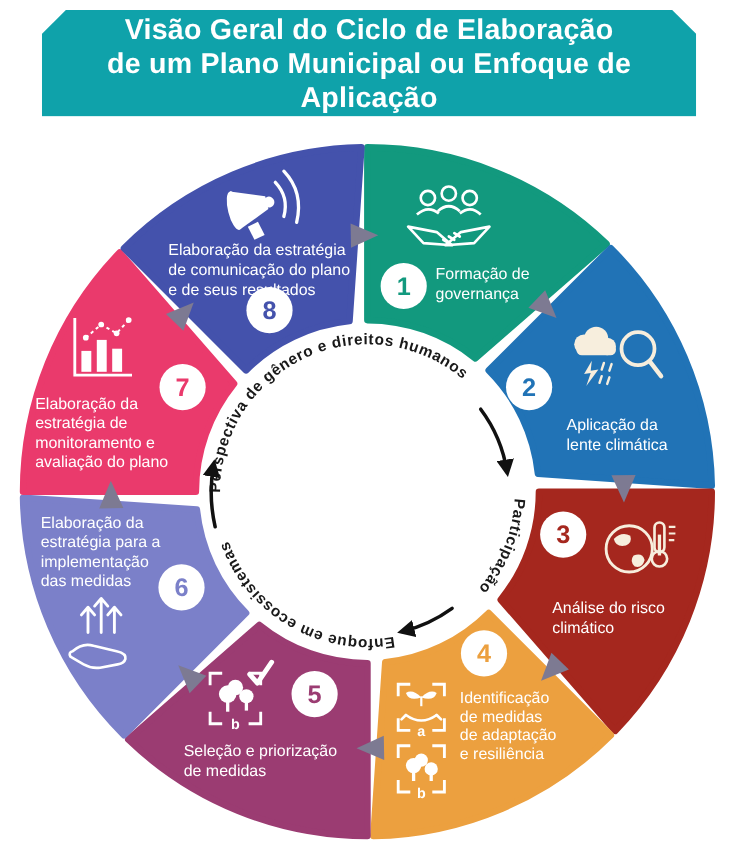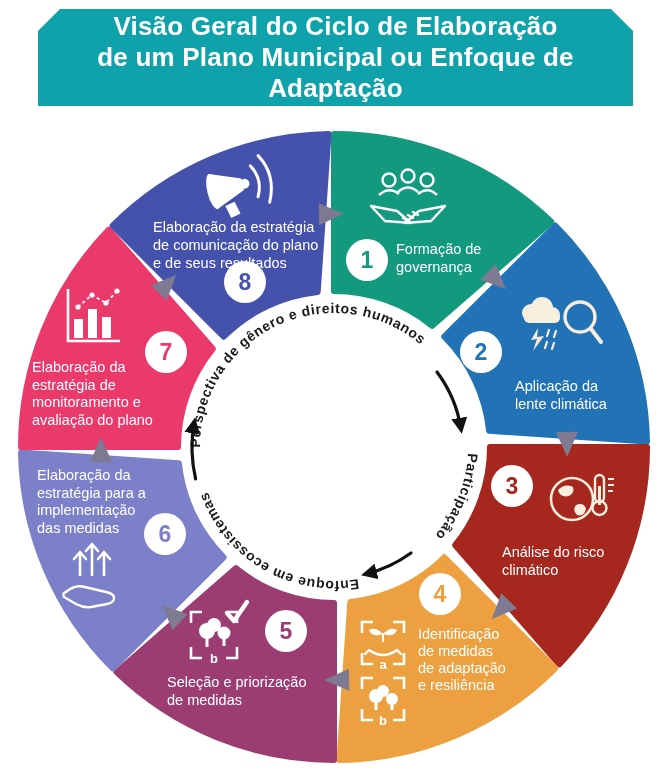--- a/index.html
+++ b/index.html
@@ -20,21 +20,21 @@
   .num      { font:700 23px "Liberation Sans", sans-serif; text-anchor:middle; }
   .arc-text { font:700 14px "Liberation Sans", sans-serif; letter-spacing:0.6px; }
   .icon-letter { font:700 13px "Liberation Sans", sans-serif; text-anchor:middle; }
 </style>
 </head>
 <body>
 
 <div class="banner">
   <div class="banner-line">Visão Geral do Ciclo de Elaboração</div>
   <div class="banner-line">de um Plano Municipal ou Enfoque de</div>
-  <div class="banner-line">Adaptação</div>
+  <div class="banner-line">Aplicação</div>
 </div>
 
 <svg class="wheel" width="671" height="770" viewBox="0 0 671 770">
   <defs>
     <path id="ring-path" d="M 468 447 A 134 134 0 0 1 200 447 A 134 134 0 0 1 468 447" fill="none"></path>
     <marker id="arrowhead" viewBox="0 0 10 10" refX="7" refY="5" markerWidth="5" markerHeight="5" orient="auto-start-reverse" markerUnits="strokeWidth">
       <path d="M0,0 L10,5 L0,10 z" fill="#111111"></path>
     </marker>
   </defs>
 

